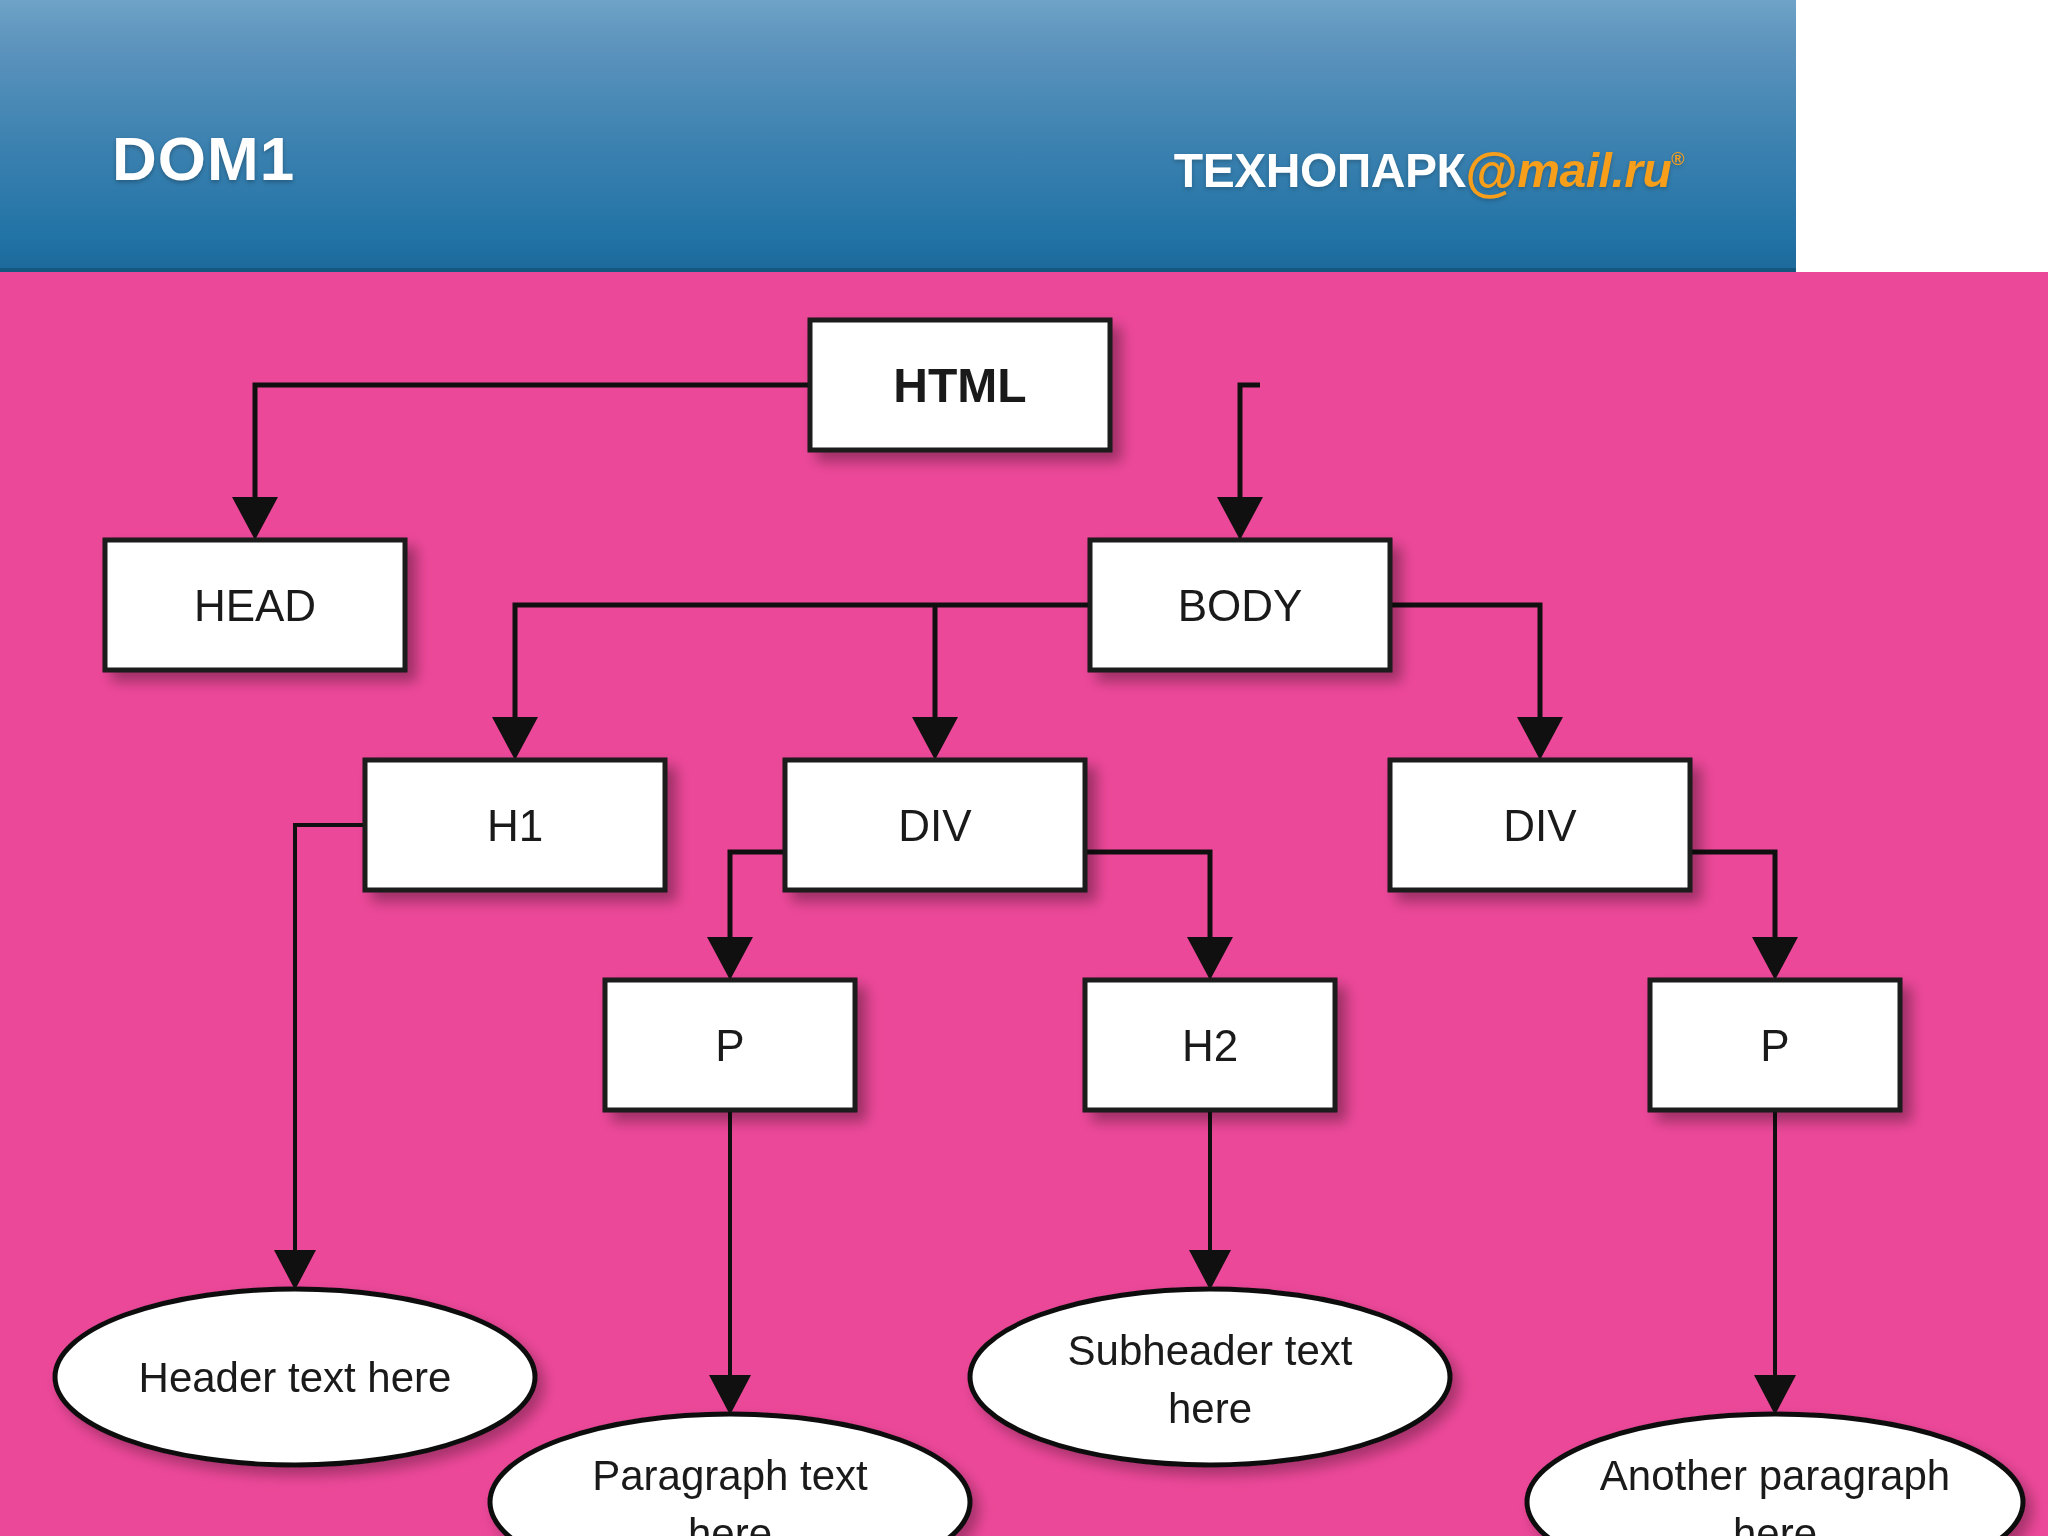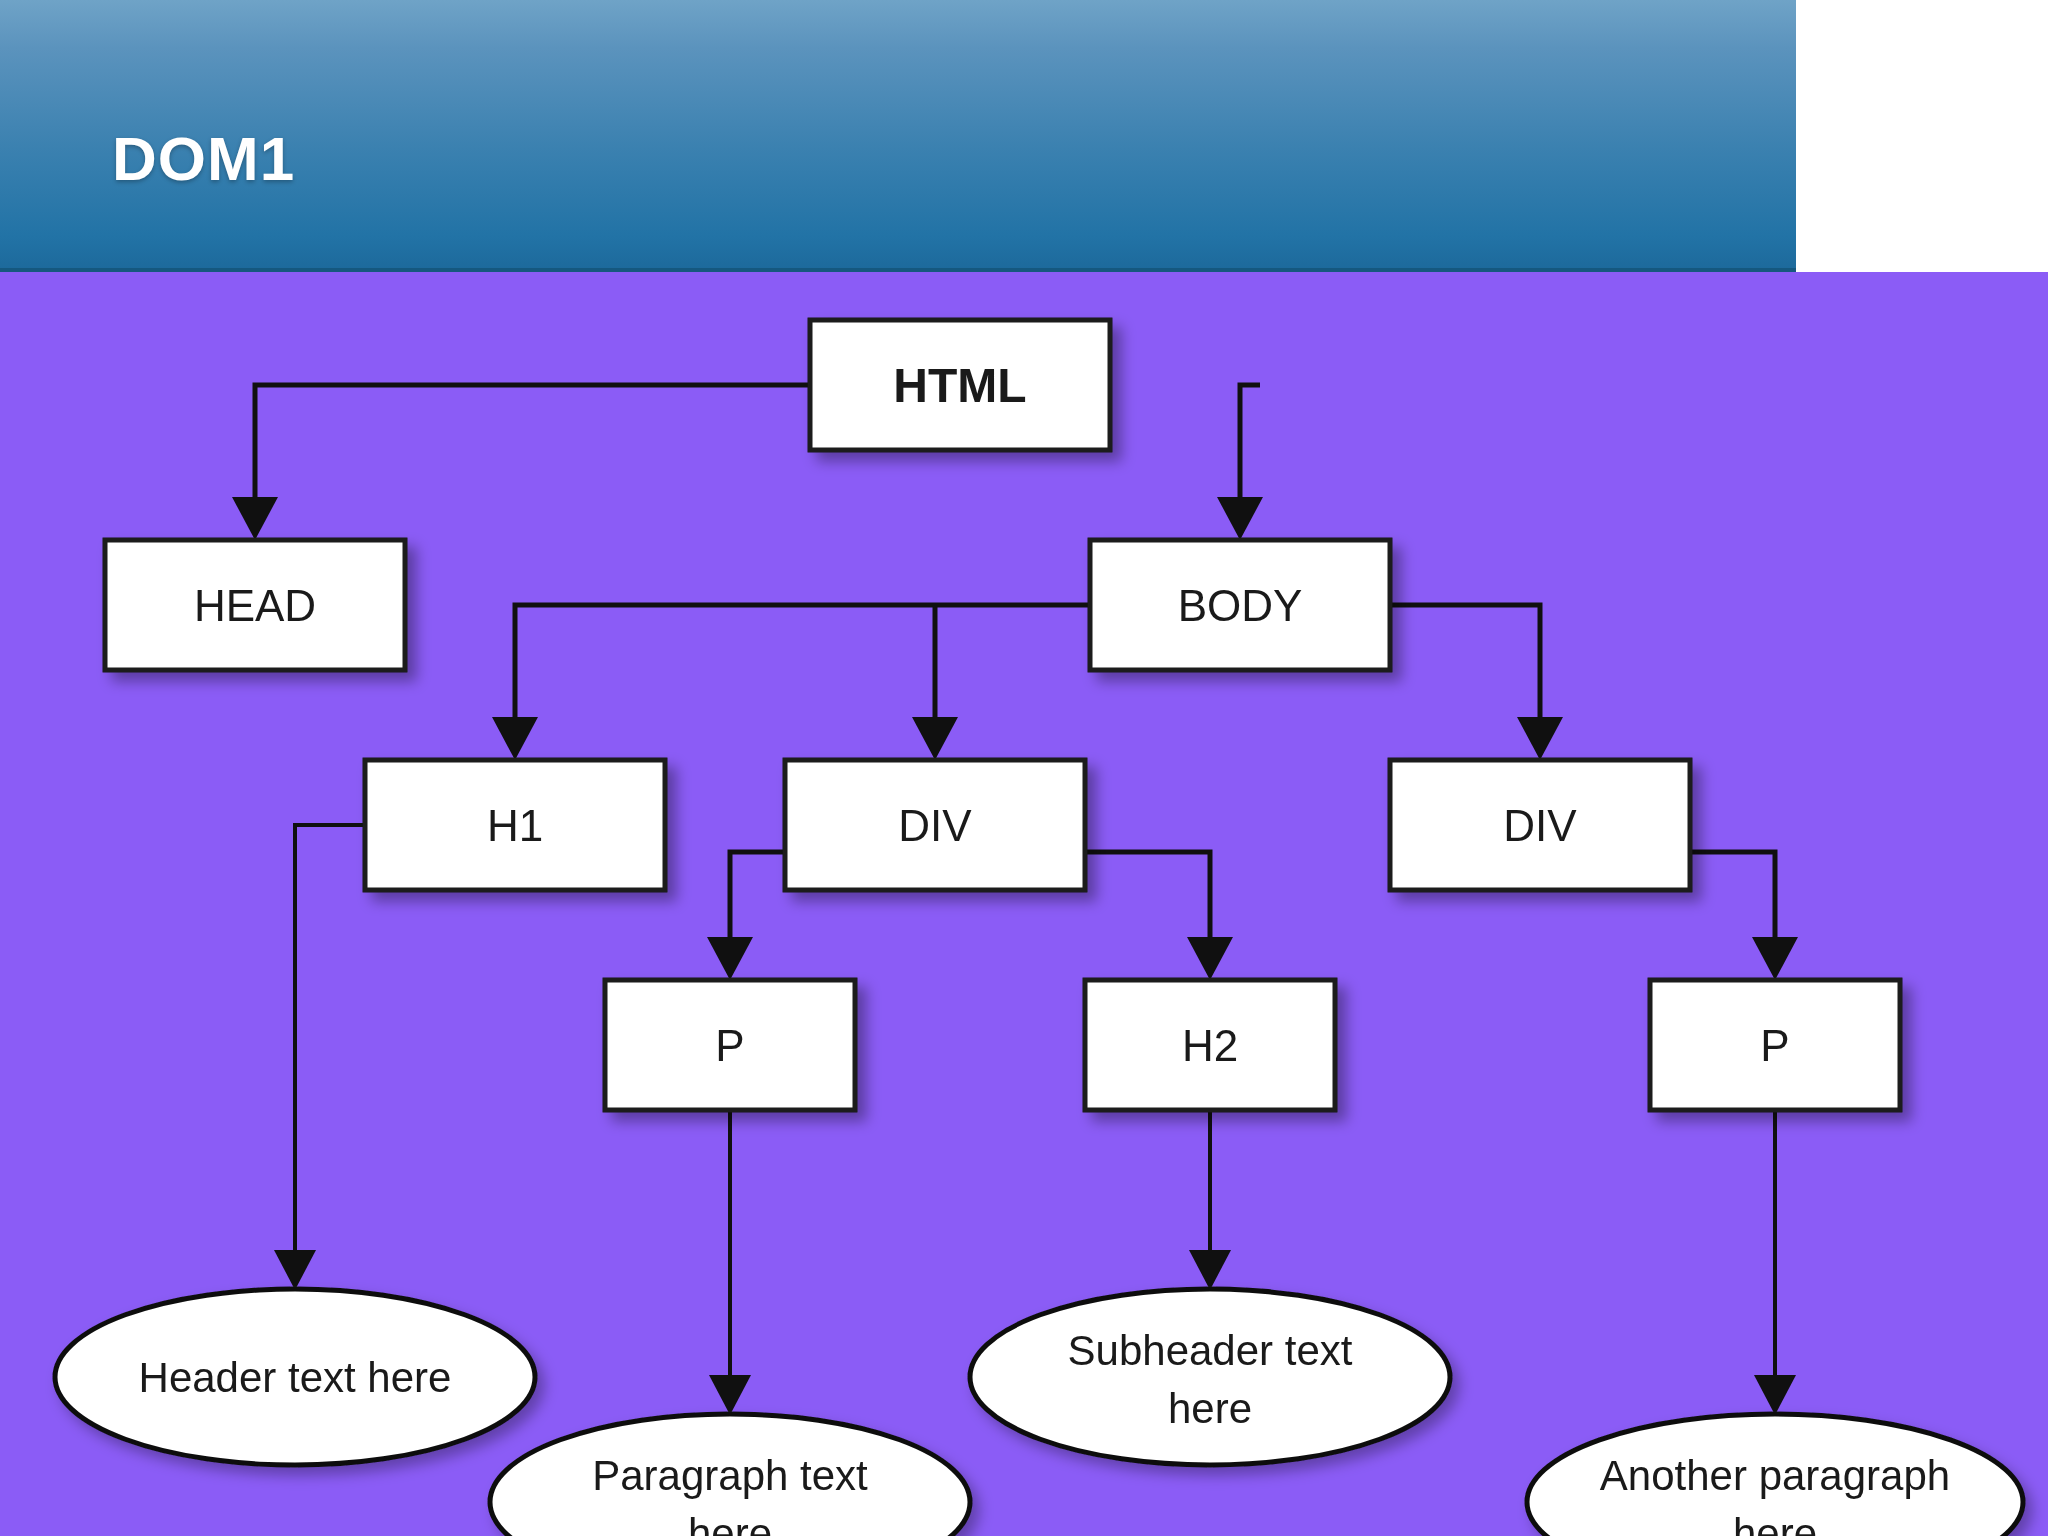--- a/index.html
+++ b/index.html
@@ -65,21 +65,21 @@
     vertical-align: 22px;
   }
 
   
   #diagram-stage {
     position: absolute;
     left: 0;
     top: 272px;
     width: 2048px;
     height: 1264px;
-    background: #8b5cf6;
+    background: #ec4899;
   }
   #dom-tree-svg {
     display: block;
     width: 2048px;
     height: 1264px;
   }
   .node-box {
     fill: #ffffff;
     stroke: #1a1a1a;
     stroke-width: 5;
@@ -118,20 +118,23 @@
   }
   .arrowhead {
     fill: #101010;
   }
 </style>
 </head>
 <body>
 
 <div id="slide-header">
   <div id="slide-title">DOM1</div>
+  <div id="brand-logo">
+    <span class="brand-tech">ТЕХНОПАРК</span><span class="brand-at">@</span><span class="brand-mail">mail.ru</span><span class="brand-reg">®</span>
+  </div>
 </div>
 
 <div id="diagram-stage">
   <svg id="dom-tree-svg" viewBox="0 0 2048 1264" xmlns="http://www.w3.org/2000/svg">
     <defs>
       <filter id="boxshadow" x="-25%" y="-25%" width="160%" height="170%">
         <feDropShadow dx="9" dy="9" stdDeviation="7" flood-color="#000000" flood-opacity="0.34"></feDropShadow>
       </filter>
       <filter id="ellshadow" x="-25%" y="-25%" width="160%" height="170%">
         <feDropShadow dx="7" dy="8" stdDeviation="7" flood-color="#000000" flood-opacity="0.30"></feDropShadow>

